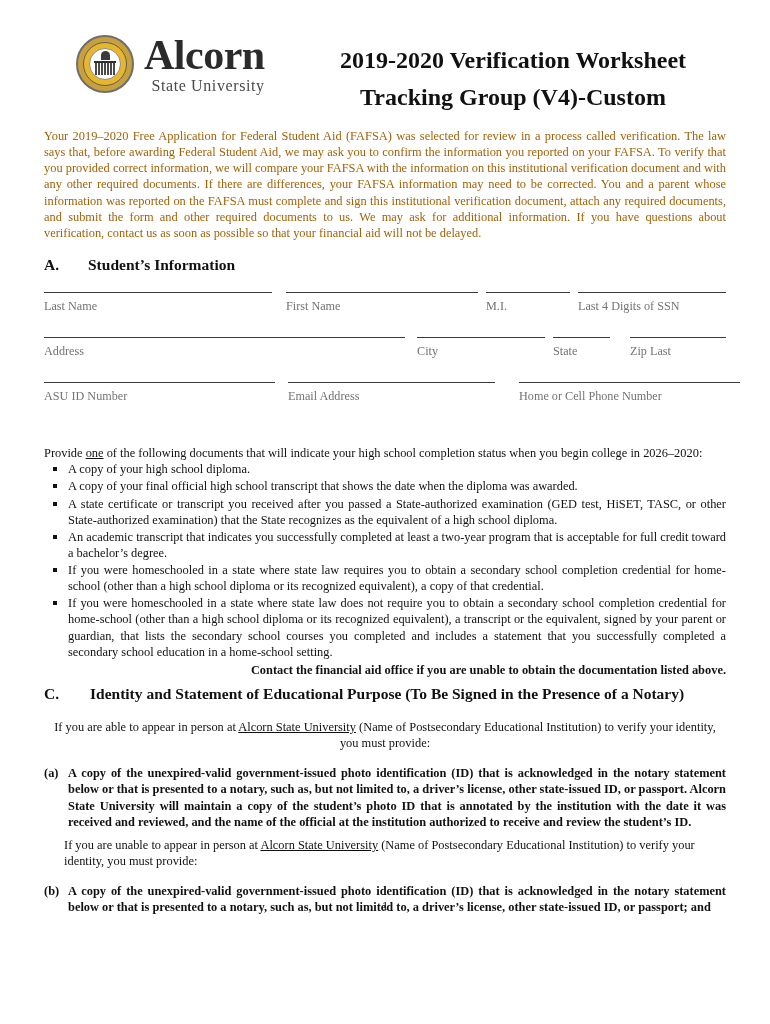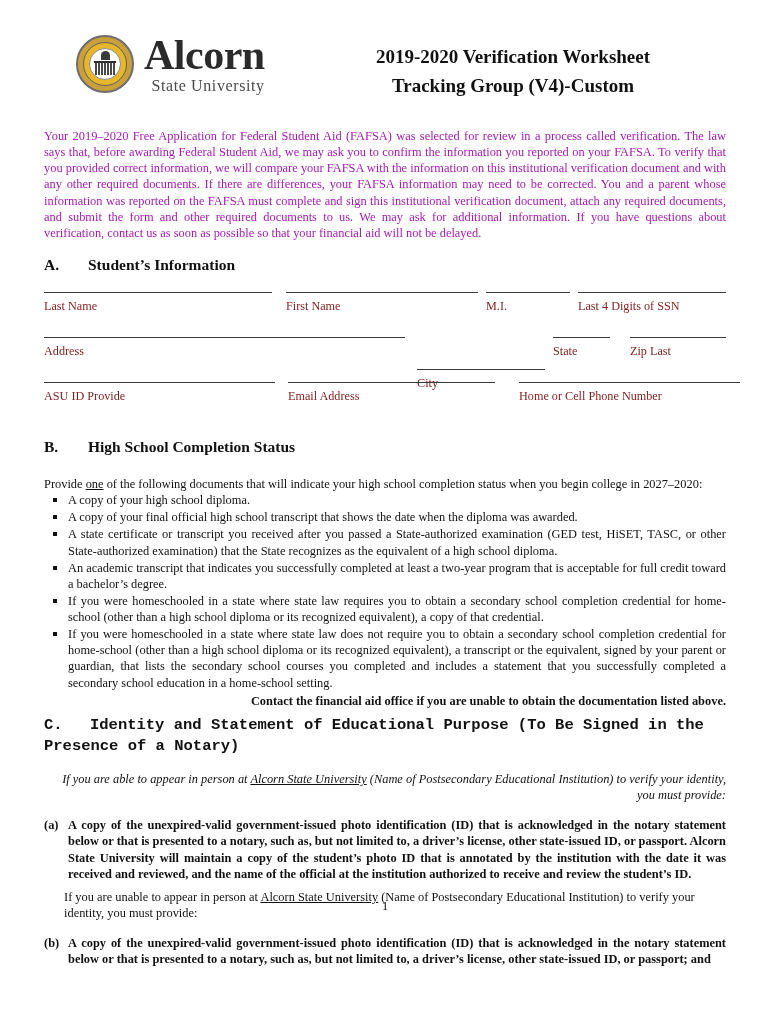--- a/index.html
+++ b/index.html
@@ -119,33 +119,33 @@
     margin-top: 2px;
   }
   .doc-title {
     position: absolute;
     left: 256px;
     top: 12px;
     width: 426px;
     text-align: center;
     font-family: "Liberation Serif", "DejaVu Serif", serif;
     font-weight: 700;
-    font-size: 19px;
+    font-size: 24px;
     line-height: 1.55;
     color: #111111;
   }
   .doc-title .l2 { display: block; }
 
   
   .intro {
     margin-top: 16px;
     font-size: 12.4px;
     line-height: 1.30;
     text-align: justify;
-    color: #a21caf;
+    color: #a16207;
   }
   .sec-head {
     font-weight: 700;
     font-size: 15.5px;
     line-height: 1.35;
     margin: 14px 0 0 0;
     color: #111;
   }
   .sec-head .letter {
     display: inline-block;
@@ -231,21 +231,21 @@
   }
   .field .rule {
     border-top: 1px solid #3a3a3a;
     height: 0;
     width: 100%;
   }
   .field .lbl {
     font-size: 12.2px;
     line-height: 1.1;
     padding-top: 7px;
-    color: #7f1d1d;
+    color: #737373;
     white-space: nowrap;
   }
 
   .page-num {
     position: absolute;
     left: 0;
     right: 0;
     bottom: 18px;
     text-align: center;
     font-size: 12.5px;
@@ -308,73 +308,70 @@
           <div class="field" style="left: 534px; width: 148px;">
             <div class="rule"></div>
             <div class="lbl">Last 4 Digits of SSN</div>
           </div>
         </div>
         <div class="field-row">
           <div class="field" style="left: 0px; width: 361px;">
             <div class="rule"></div>
             <div class="lbl">Address</div>
           </div>
-          <div class="field" style="left: 373px; width: 128px; margin-top: 32px;">
+          <div class="field" style="left: 373px; width: 128px;">
             <div class="rule"></div>
             <div class="lbl">City</div>
           </div>
           <div class="field" style="left: 509px; width: 57px;">
             <div class="rule"></div>
             <div class="lbl">State</div>
           </div>
           <div class="field" style="left: 586px; width: 96px;">
             <div class="rule"></div>
             <div class="lbl">Zip Last</div>
           </div>
         </div>
         <div class="field-row">
           <div class="field" style="left: 0px; width: 231px;">
             <div class="rule"></div>
-            <div class="lbl">ASU ID Provide</div>
+            <div class="lbl">ASU ID Number</div>
           </div>
           <div class="field" style="left: 244px; width: 207px;">
             <div class="rule"></div>
             <div class="lbl">Email Address</div>
           </div>
           <div class="field" style="left: 475px; width: 221px;">
             <div class="rule"></div>
             <div class="lbl">Home or Cell Phone Number</div>
           </div>
         </div>
       </div>
 
-    <div class="sec-head" style="margin-top:10px;">
-      <span class="letter">B.</span><span>High School Completion Status</span>
-    </div>
 
     <p class="para" style="margin-top:18px;">
-      <span>Provide </span><u class="inline-ul">one</u><span> of the following documents that will indicate your high school completion status when you begin college in 2027–2020:</span>
+      <span>Provide </span><u class="inline-ul">one</u><span> of the following documents that will indicate your high school completion status when you begin college in 2026–2020:</span>
     </p>
 
     <ul class="sq" id="section-b-bullets">
         <li>A copy of your high school diploma.</li>
         <li>A copy of your final official high school transcript that shows the date when the diploma was awarded.</li>
         <li>A state certificate or transcript you received after you passed a State-authorized examination (GED test, HiSET, TASC, or other State-authorized examination) that the State recognizes as the equivalent of a high school diploma.</li>
         <li>An academic transcript that indicates you successfully completed at least a two-year program that is acceptable for full credit toward a bachelor’s degree.</li>
         <li>If you were homeschooled in a state where state law requires you to obtain a secondary school completion credential for home-school (other than a high school diploma or its recognized equivalent), a copy of that credential.</li>
         <li>If you were homeschooled in a state where state law does not require you to obtain a secondary school completion credential for home-school (other than a high school diploma or its recognized equivalent), a transcript or the equivalent, signed by your parent or guardian, that lists the secondary school courses you completed and includes a statement that you successfully completed a secondary school education in a home-school setting.</li>
       </ul>
 
     <div class="contact-line">Contact the financial aid office if you are unable to obtain the documentation listed above.</div>
 
-    <div class="sec-head wrap" style="margin-top:6px;font-family:Liberation Mono, monospace;">
+    <div class="sec-head wrap" style="margin-top:6px;">
       <span class="letter">C.</span><span>Identity and Statement of Educational Purpose (To Be Signed in the Presence of a Notary)</span>
     </div>
 
-    <p class="para" style="margin-top:14px; text-align:right;font-style:italic;">
+    <p class="para" style="margin-top:14px; text-align:center;">
       <span>If you are able to appear in person at   </span><u class="inline-ul">Alcorn State University</u><span> (Name of Postsecondary Educational Institution) to verify your identity, you must provide:</span>
     </p>
 
     <div class="alpha-item">
       <span class="mark">(a)</span><span>A copy of the unexpired-valid government-issued photo identification (ID) that is acknowledged in the notary statement below or that is presented to a notary, such as, but not limited to, a driver’s license, other state-issued ID, or passport. Alcorn State University will maintain a copy of the student’s photo ID that is annotated by the institution with the date it was received and reviewed, and the name of the official at the institution authorized to receive and review the student’s ID.</span>
     </div>
 
     <p class="para tight" style="text-align:left;">
       <span>If you are unable to appear in person at   </span><u class="inline-ul">Alcorn State University</u><span> (Name of Postsecondary Educational Institution) to verify your identity, you must provide:</span>
     </p>

